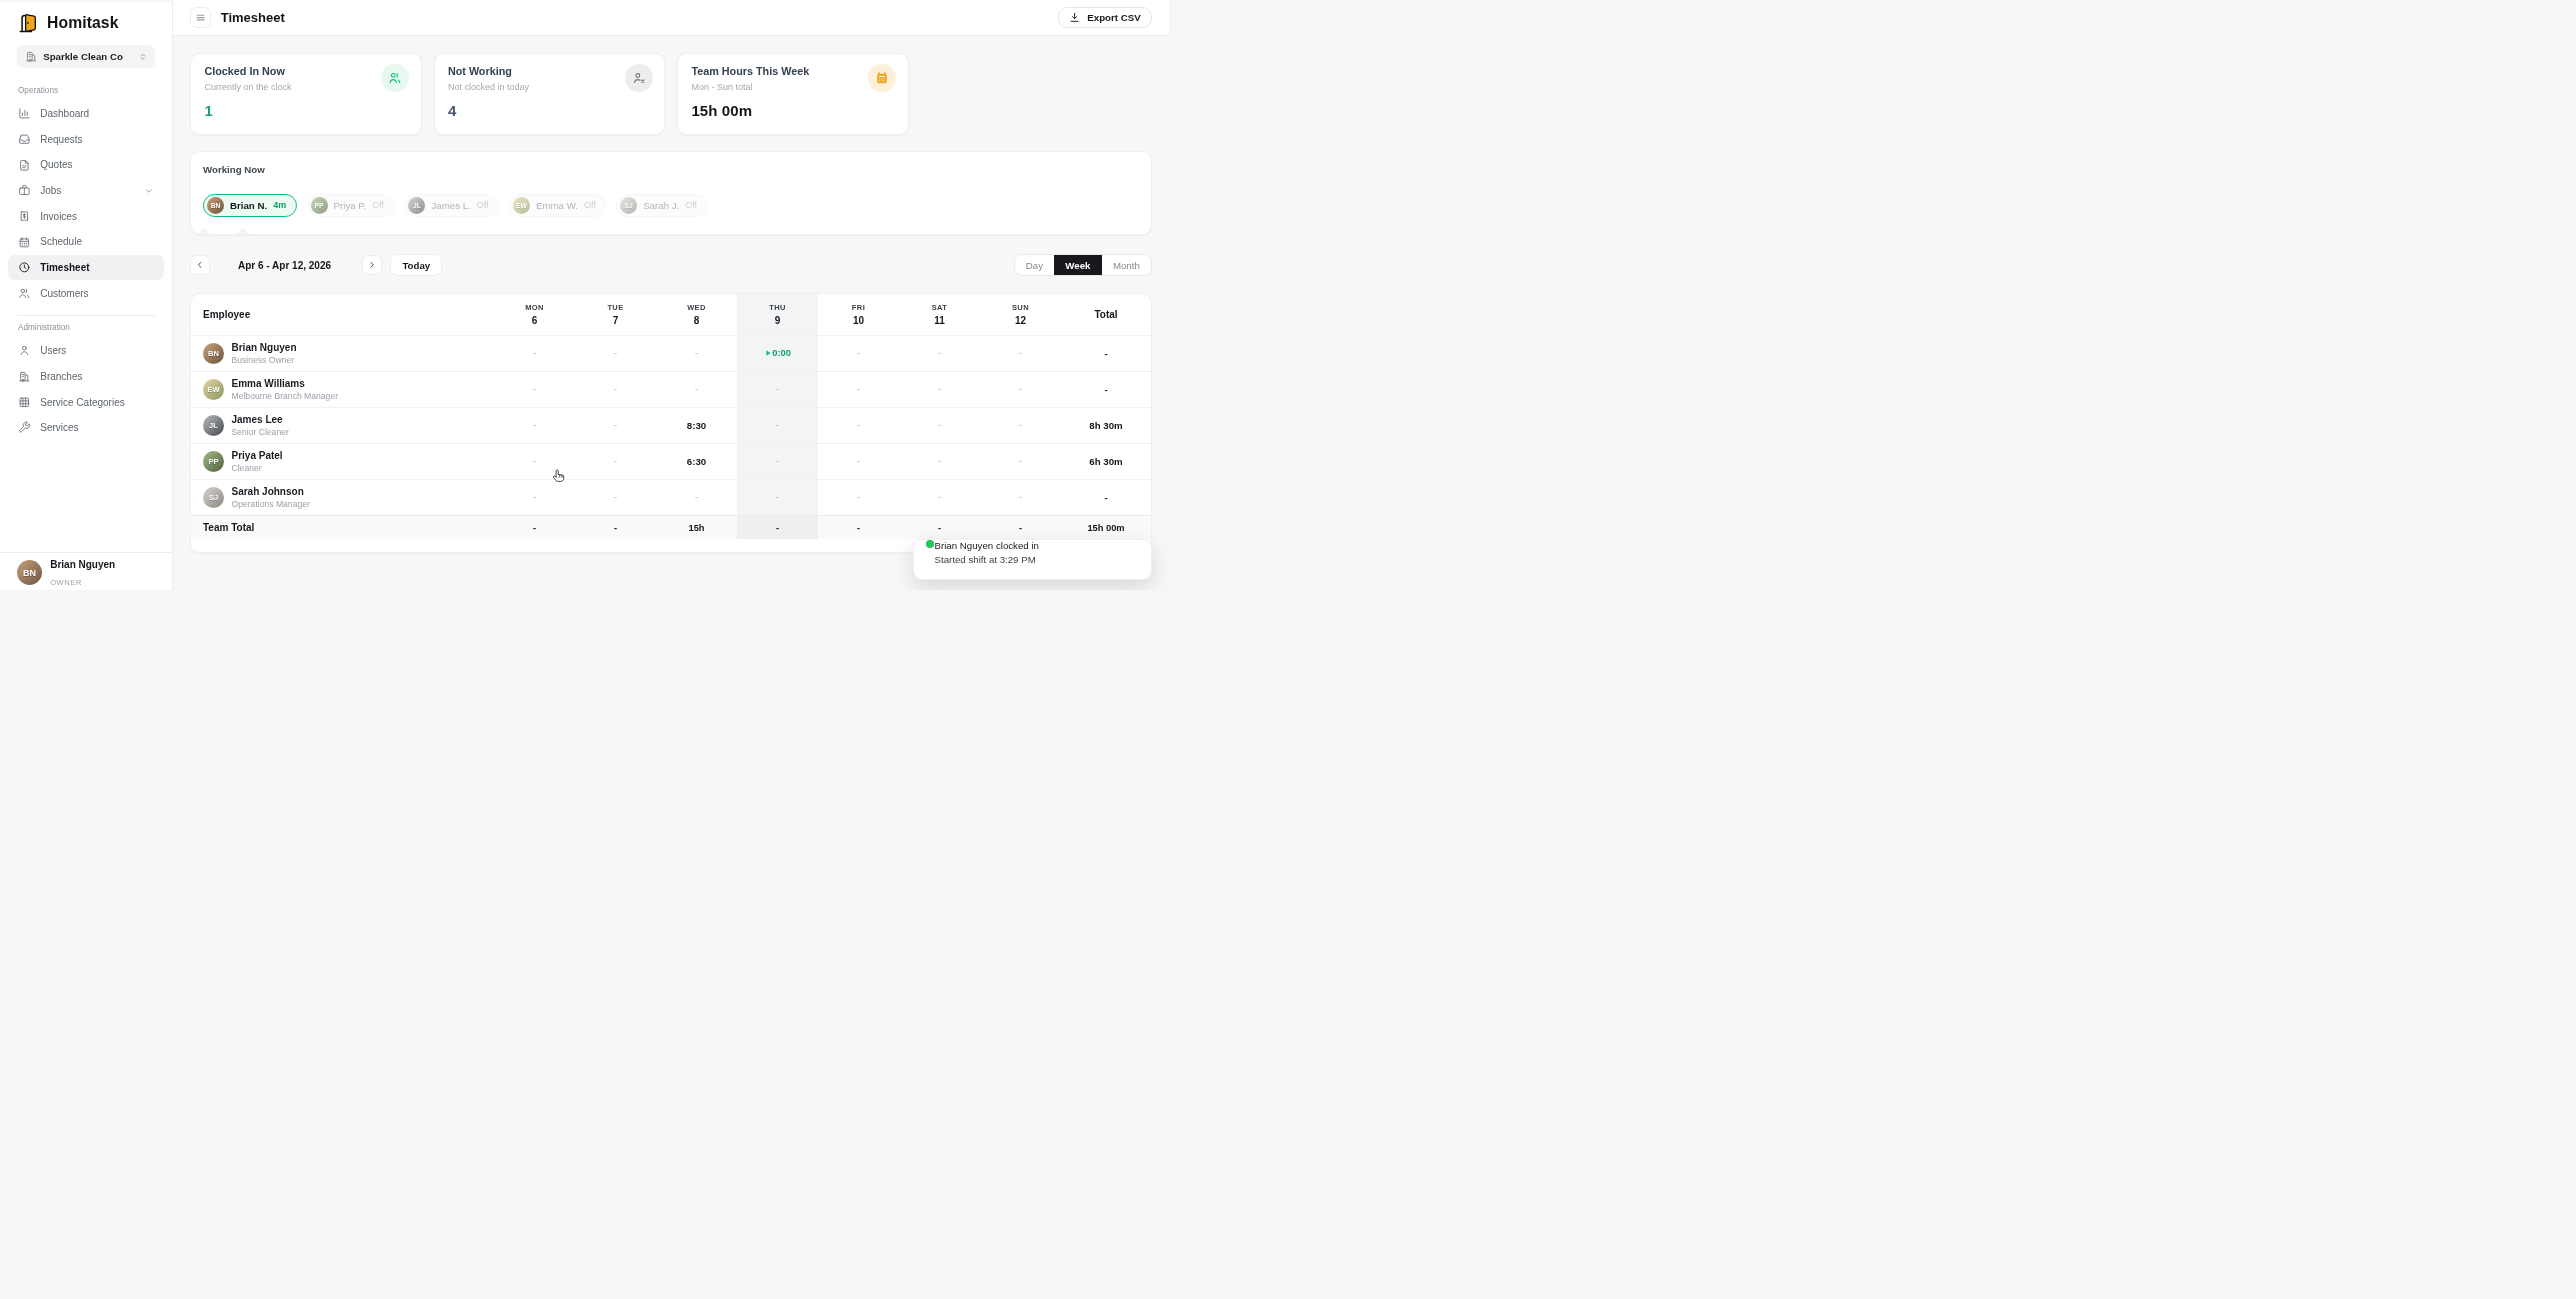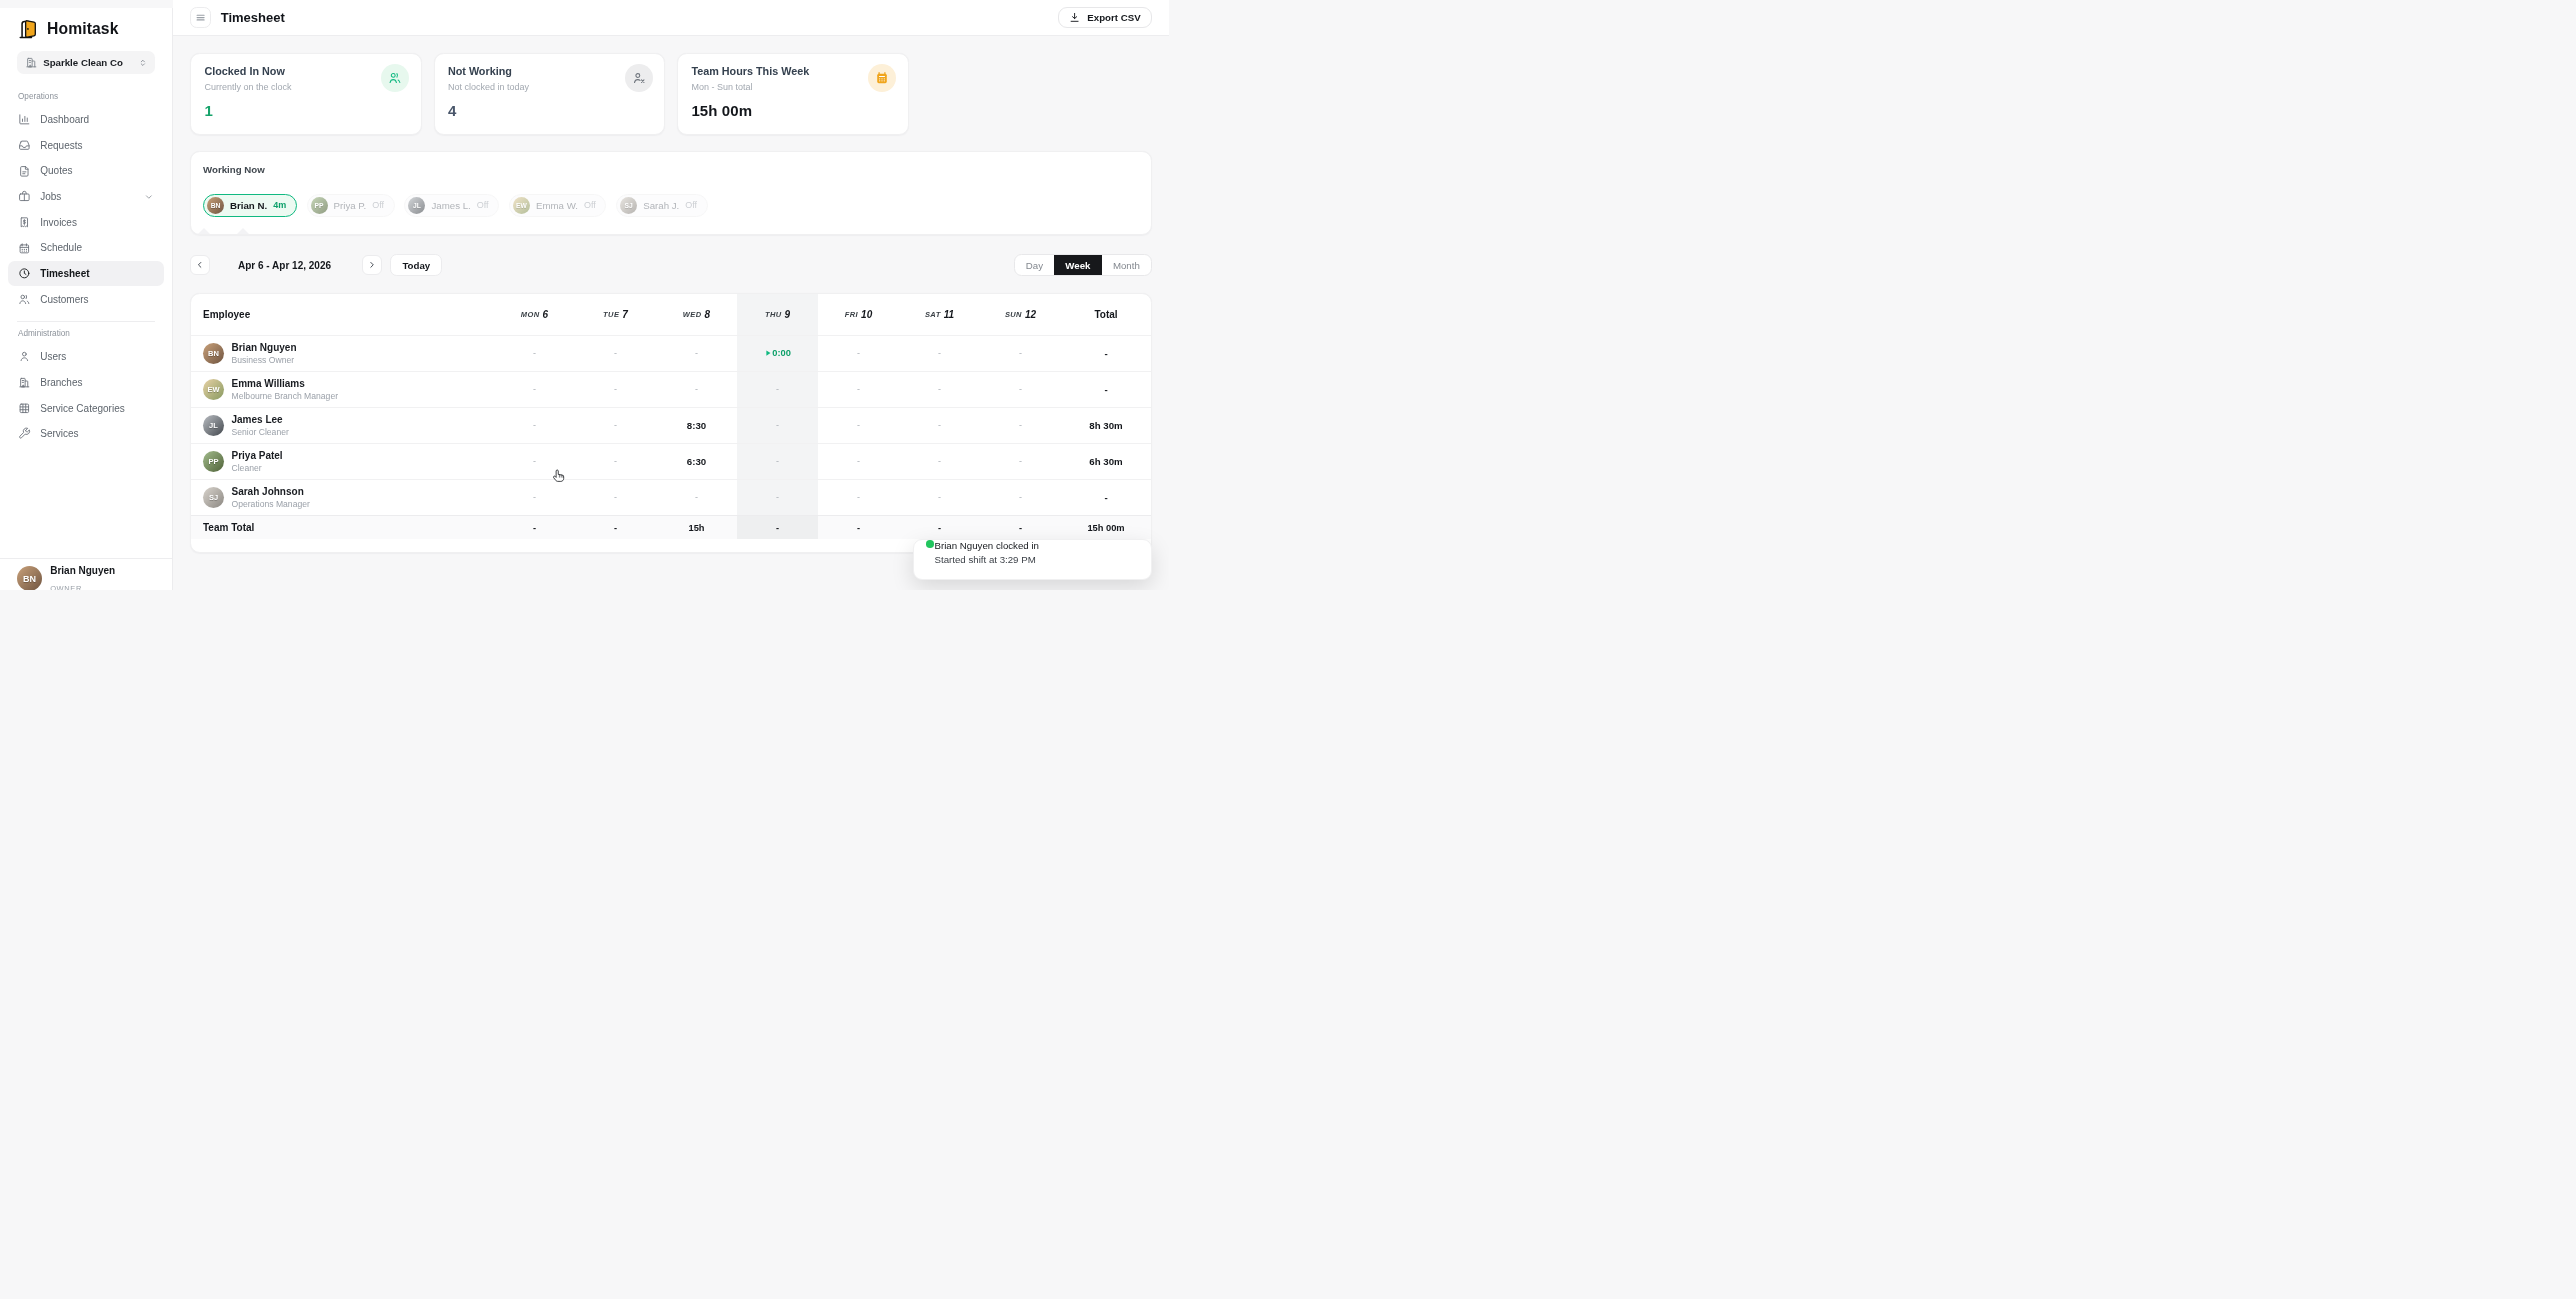--- a/index.html
+++ b/index.html
@@ -8,21 +8,21 @@
     position:relative; overflow:hidden;
     background:#f7f7f8;
     font-family:"Liberation Sans", sans-serif;
     color:#15181c;
     -webkit-font-smoothing:antialiased;
   }
   svg { display:block; }
 
   
   .sidebar {
-    position:absolute; left:0; top:8px; width:173px; height:590px;
+    position:absolute; left:0; top:2px; width:173px; height:590px;
     background:#fff; border-right:0.7px solid #ececee;
     display:flex; flex-direction:column;
   }
   .logo-row { display:flex; align-items:center; gap:6.7px; padding:9.7px 0 0 18px; }
   .logo-text { font-size:15.7px; font-weight:800; letter-spacing:0.1px; color:#121418; }
   .company-pill {
     margin:11.2px 17px 0; height:23px; border-radius:6.7px; background:#f4f4f5;
     display:flex; align-items:center; gap:6px; padding:0 7.5px; border:0; cursor:pointer;
     font-family:inherit;
   }
@@ -150,21 +150,21 @@
   
   .table-card {
     margin-top:16.4px; background:#fff; border:0.7px solid #f0f0f1; border-radius:9.7px;
     overflow:hidden; padding-bottom:12.7px; box-shadow:0 0.7px 1.5px rgba(16,24,40,.04);
   }
   .ts-grid { display:grid; grid-template-columns:303px repeat(7,81px) minmax(0,1fr); align-items:stretch; }
   .h-row { height:41px; }
   .cell { display:flex; align-items:center; justify-content:center; }
   .col-today { background:#f3f4f5; }
   .emp-h { justify-content:flex-start; padding-left:12px; font-size:10px; font-weight:700; color:#14171c; }
-  .day-h { flex-direction:row; gap:3px;font-style:italic; }
+  .day-h { flex-direction:column; gap:3px; }
   .dow { font-size:7.5px; font-weight:700; letter-spacing:0.4px; color:#3a4046; }
   .dnum { font-size:10px; font-weight:700; color:#14171c; }
   .total-h { font-size:10px; font-weight:700; color:#14171c; }
   .b-row { height:36px; border-top:0.7px solid #f1f1f2; cursor:default; }
   .emp-cell { justify-content:flex-start; gap:7.5px; padding-left:12px; }
   .e-name { font-size:10px; font-weight:700; color:#191c21; }
   .e-role { font-size:8.6px; color:#9ba1a9; margin-top:2.2px; }
   .dash { font-size:9px; color:#a9aeb5; }
   .val { font-size:9.7px; font-weight:700; color:#15181d; }
   .run { display:flex; align-items:center; gap:0; font-size:9.3px; font-weight:700; color:#0da06a; }

